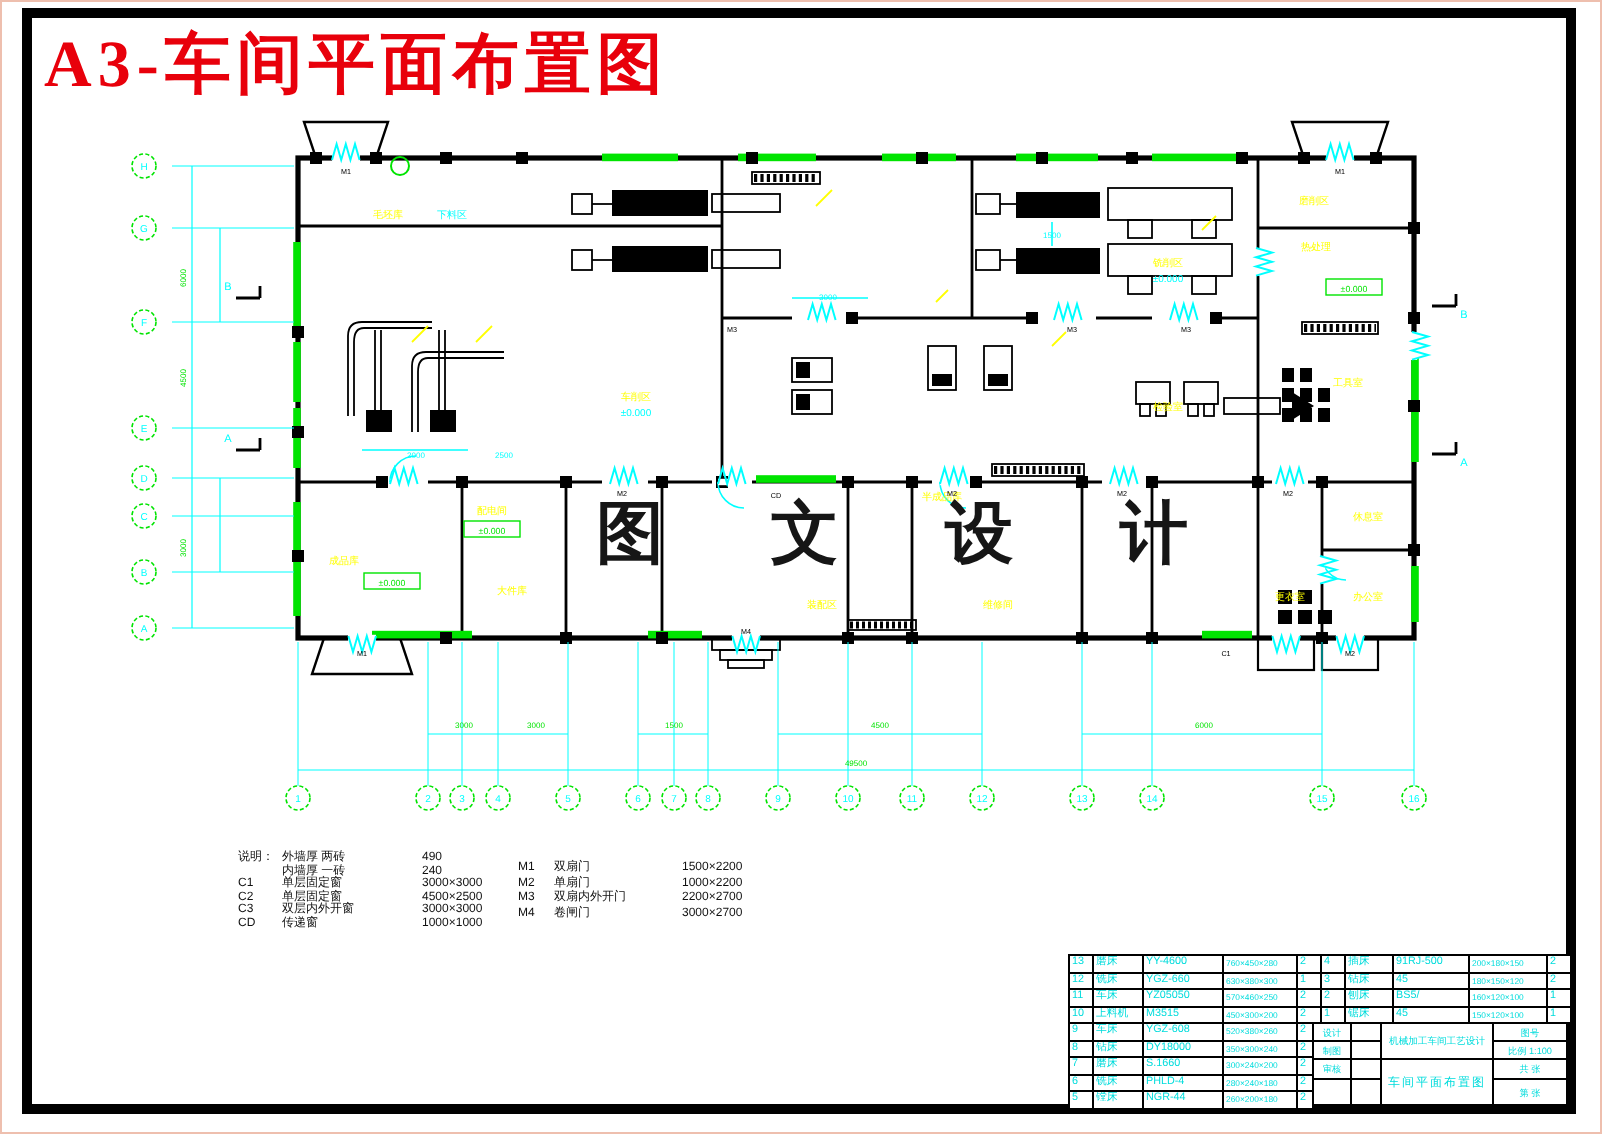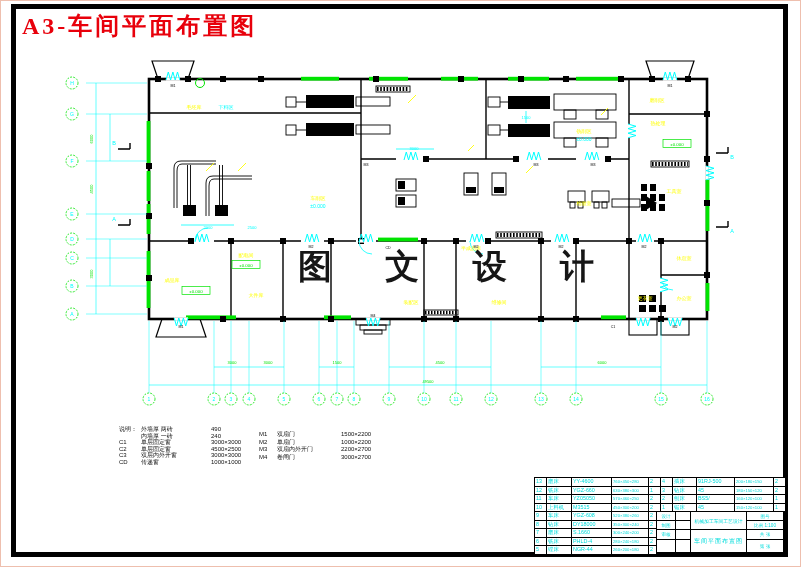--- a/index.html
+++ b/index.html
@@ -8,21 +8,21 @@
     font-family:"Liberation Sans",sans-serif;overflow:hidden;
     border:1px solid #eebfae;box-sizing:border-box;
   }
   .sheet-frame{
     position:absolute;left:10px;top:3px;right:12px;bottom:9px;
     border:5px solid #000;pointer-events:none;
   }
   .main-title{
     position:absolute;left:21px;top:9px;
     font-family:"Liberation Serif",serif;font-weight:bold;
-    font-size:24px;color:#e8000b;letter-spacing:3px;white-space:nowrap;
+    font-size:33px;color:#e8000b;letter-spacing:3px;white-space:nowrap;
   }
   .watermark{
     position:absolute;left:297px;top:243px;width:296px;
     font-family:"Liberation Serif",serif;font-weight:600;
     font-size:34px;color:#161616;display:flex;justify-content:space-between;
     z-index:5;pointer-events:none;
   }
   #plan-svg{position:absolute;left:55px;top:52px;}
   
   .legend{position:absolute;left:118px;top:425px;font-size:6px;color:#111;}

